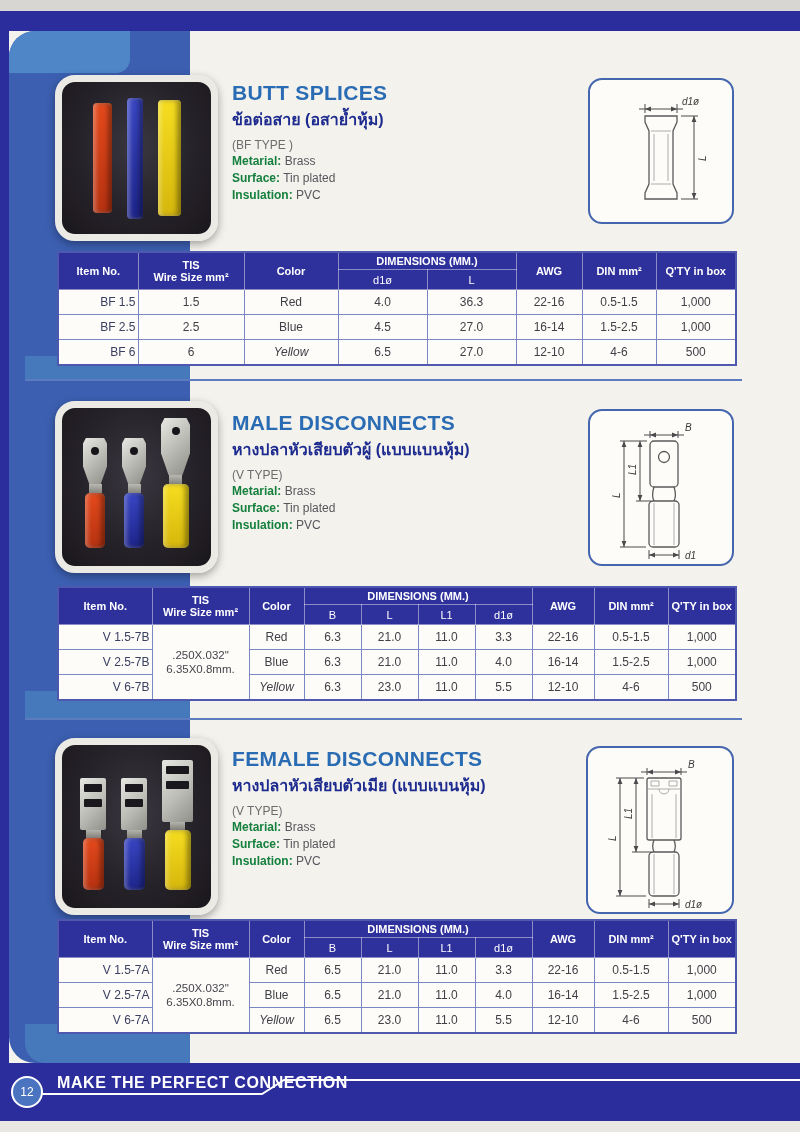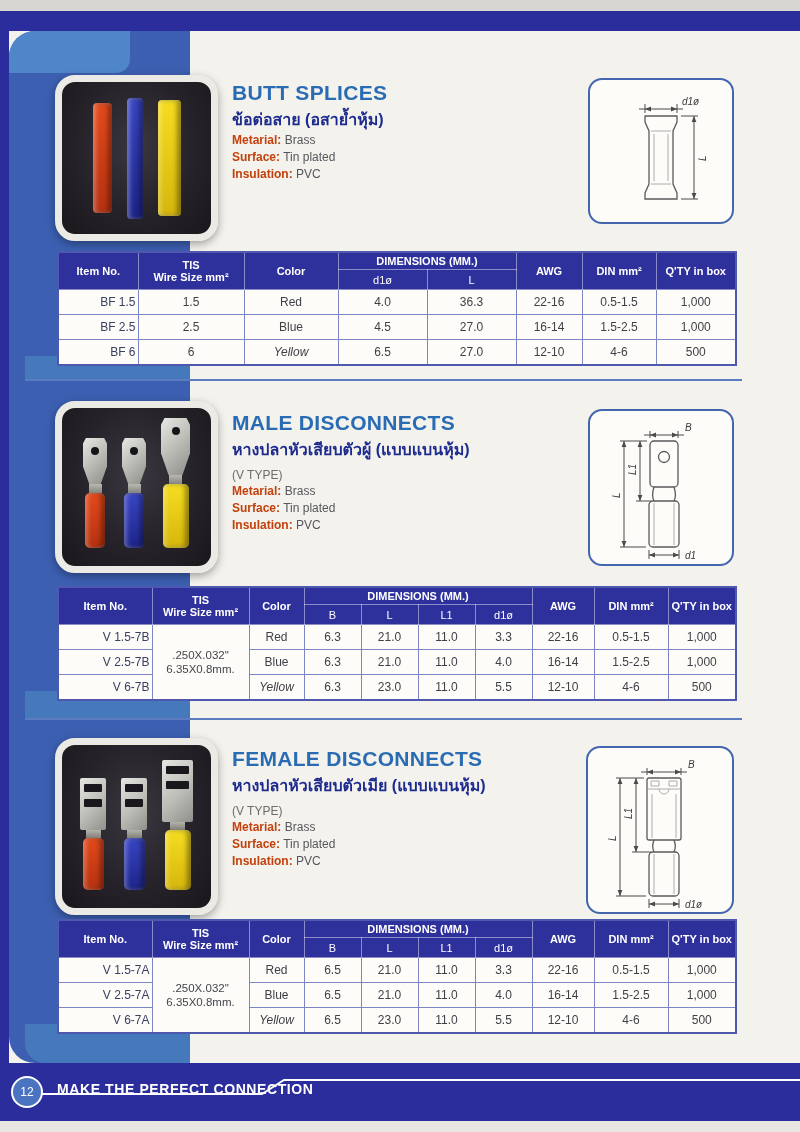--- a/index.html
+++ b/index.html
@@ -53,21 +53,21 @@
   .fill-red{background:linear-gradient(180deg,#e44a1c,#b53110);}
   .fill-blue{background:linear-gradient(180deg,#3946c4,#1d2489);}
   .fill-yel{background:linear-gradient(180deg,#f6dd20,#d5b60c);}
 
   
   .title-block{position:absolute;left:232px;width:340px;}
   .sec-title{margin:0;color:#2a6cb4;font-size:21px;font-weight:bold;letter-spacing:.3px;}
   .sec-thai{margin:2px 0 0 0;color:#1d2b8f;font-size:16px;font-weight:bold;}
   .sec-type{margin:6px 0 1px 0;color:#6d6d6d;font-size:12px;}
   .spec{font-size:12px;color:#56565c;line-height:17px;}
-  .spec b{color:#c2410c;text-align:right;}
+  .spec b{color:#15803d;text-align:right;}
 
   
   .diagram-box{position:absolute;background:#fdfcf8;border:2px solid #4466ae;border-radius:14px;}
   .diagram-box svg{display:block;}
   .part{stroke:#5a5a5c;stroke-width:1.3;fill:none;}
   .part-light{stroke:#9a9a9c;stroke-width:.8;fill:none;}
   .dim{stroke:#4a4a4c;stroke-width:1;fill:none;}
   .ah{fill:#4a4a4c;stroke:none;}
   .dlabel{fill:#3a3a3c;font-family:"Liberation Sans",sans-serif;font-size:10px;font-style:italic;}
 
@@ -82,21 +82,21 @@
                  height:24px;padding:0 2px;background:#fdfcf9;}
   .data-table td.item{color:#3a4062;text-align:right;}
   .data-table td.wire{font-size:11.5px;line-height:14px;color:#45454c;}
   .c-red{color:#d04a28;} .c-blue{color:#3f52b2;} .c-yellow{color:#e4da8e;font-style:italic;}
 
   
   .footer{position:absolute;left:0;top:1052px;width:800px;height:58px;background:#2b2d9d;}
   .page-circle{position:absolute;left:11px;top:13px;width:28px;height:28px;border-radius:50%;
                border:2px solid #ffffff;background:#4a73c0;color:#fff;font-size:12px;
                display:flex;align-items:center;justify-content:center;}
-  .tagline{position:absolute;left:57px;top:18px;color:#ffffff;font-size:14px;font-weight:bold;
+  .tagline{position:absolute;left:57px;top:11px;color:#ffffff;font-size:16px;font-weight:bold;
            letter-spacing:.6px;}
   .footer svg{position:absolute;left:0;top:0;}
   .bottom-strip{position:absolute;left:0;top:1110px;width:800px;height:22px;background:#e9e7e2;}
 </style>
 </head>
 <body>
 
 <div class="page">
 
   <div class="band-top"></div>
@@ -113,20 +113,21 @@
     <div class="conn-row">
       <div class="cyl red"></div>
       <div class="cyl blue"></div>
       <div class="cyl yel"></div>
     </div>
   </div>
 
   <div class="title-block" style="top:70px;">
     <h2 class="sec-title">BUTT SPLICES</h2>
     <div class="sec-thai">ข้อต่อสาย (อสาย้ำหุ้ม)</div>
+    <div class="sec-type">(BF TYPE )</div>
     <div class="spec"><b>Metarial:</b> <span>Brass</span></div>
     <div class="spec"><b>Surface:</b> <span>Tin plated</span></div>
     <div class="spec"><b>Insulation:</b> <span>PVC</span></div>
   </div>
 
   <div class="diagram-box" style="left:588px;top:67px;width:142px;height:142px;">
     <svg width="142" height="142" viewBox="0 0 142 142">
       <path class="part" d="M55,36 h32 v6 l-4,9 v53 l4,9 v6 h-32 v-6 l4,-9 v-53 l-4,-9 z"></path>
       <path class="part-light" d="M61,51 h20 M61,104 h20 M64,54 v47 M78,54 v47"></path>
       <path class="dim" d="M55,33 v-9 M87,33 v-9 M49,29 h44"></path>

